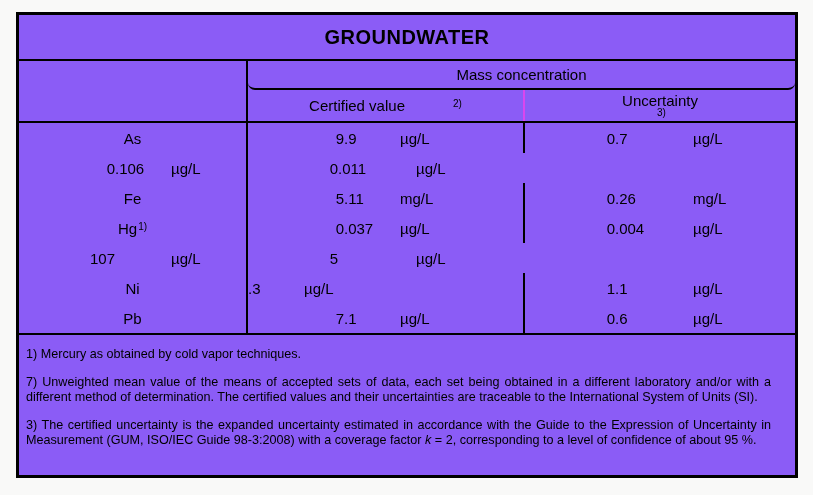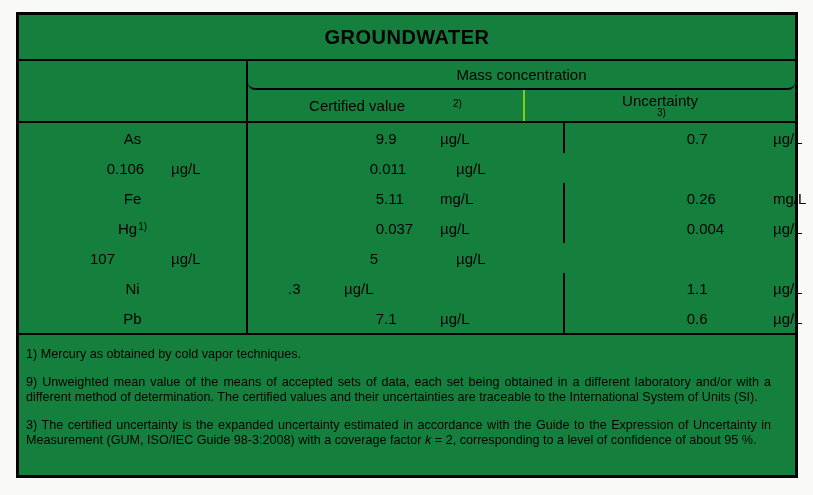--- a/index.html
+++ b/index.html
@@ -4,37 +4,37 @@
 <style>
   html,body{margin:0;padding:0;}
   body{
     width:813px;height:495px;position:relative;
     background:#f9f9f8;color:#000;
     font-family:"Liberation Sans", sans-serif;
     overflow:hidden;
   }
   .cert-table{
     position:absolute;left:16px;top:12px;width:782px;height:466px;
-    box-sizing:border-box;border:3px solid #000;background:#15803d;
+    box-sizing:border-box;border:3px solid #000;background:#8b5cf6;
     display:flex;flex-direction:column;
   }
   
   .title-row{flex:0 0 44px;border-bottom:2px solid #000;display:flex;align-items:center;justify-content:center;}
   .title{font-size:20px;font-weight:bold;letter-spacing:.5px;}
   
   .header-grid{flex:0 0 auto;display:grid;grid-template-columns:229px 277px 270px;grid-template-rows:29px 31px;border-bottom:2px solid #000;}
   .corner{grid-column:1;grid-row:1/3;border-right:2px solid #000;}
   .mass{grid-column:2/4;grid-row:1;border-bottom:2px solid #000;display:flex;align-items:center;justify-content:center;font-size:15px;border-radius:7px;}
   .ch{display:flex;align-items:center;justify-content:center;font-size:15px;}
-  .ch2{grid-column:2;grid-row:2;border-right:2px solid #84cc16;gap:45px;}
+  .ch2{grid-column:2;grid-row:2;border-right:2px solid #d946ef;gap:45px;}
   .ch3{grid-column:3;grid-row:2;flex-direction:column;}
   .hsup{font-size:10px;margin-left:3px;position:relative;top:-2px;}
   
   .tbody{flex:0 0 auto;border-bottom:2px solid #000;}
-  .trow{display:grid;grid-template-columns:229px 277px 270px;height:30px;gap:40px;}
+  .trow{display:grid;grid-template-columns:229px 277px 270px;height:30px;}
   .cell-el{border-right:2px solid #000;display:flex;align-items:center;justify-content:center;font-size:15px;}
   .esup{font-size:10px;position:relative;top:-2px;margin-left:1px;}
   .vcell{display:flex;align-items:center;font-size:15px;}
   .vcell.c2{border-right:2px solid #000;}
   .vint{display:inline-block;text-align:right;white-space:pre;}
   .vfrac{display:inline-block;text-align:left;white-space:pre;}
   .vunit{display:inline-block;text-align:left;}
   .c2 .vint{width:96px;}
   .c2 .vfrac{width:56px;}
   .c3 .vint{width:90px;}
@@ -165,17 +165,17 @@
         <div class="vcell c3">
           <span class="vint">0</span>
           <span class="vfrac">.6</span>
           <span class="vunit">µg/L</span>
         </div>
       </div>
     </div>
 
   <div class="footnotes">
       <p class="footnote"><span>1) Mercury as obtained by cold vapor techniques.</span></p>
-      <p class="footnote"><span>9) Unweighted mean value of the means of accepted sets of data, each set being obtained in a different laboratory and/or with a different method of determination. The certified values and their uncertainties are traceable to the International System of Units (SI).</span></p>
+      <p class="footnote"><span>7) Unweighted mean value of the means of accepted sets of data, each set being obtained in a different laboratory and/or with a different method of determination. The certified values and their uncertainties are traceable to the International System of Units (SI).</span></p>
       <p class="footnote"><span>3) The certified uncertainty is the expanded uncertainty estimated in accordance with the Guide to the Expression of Uncertainty in Measurement (GUM, ISO/IEC Guide 98-3:2008) with a coverage factor </span><i>k</i><span> = 2, corresponding to a level of confidence of about 95 %.</span></p>
     </div>
 
 </div>
 
 </body></html>

